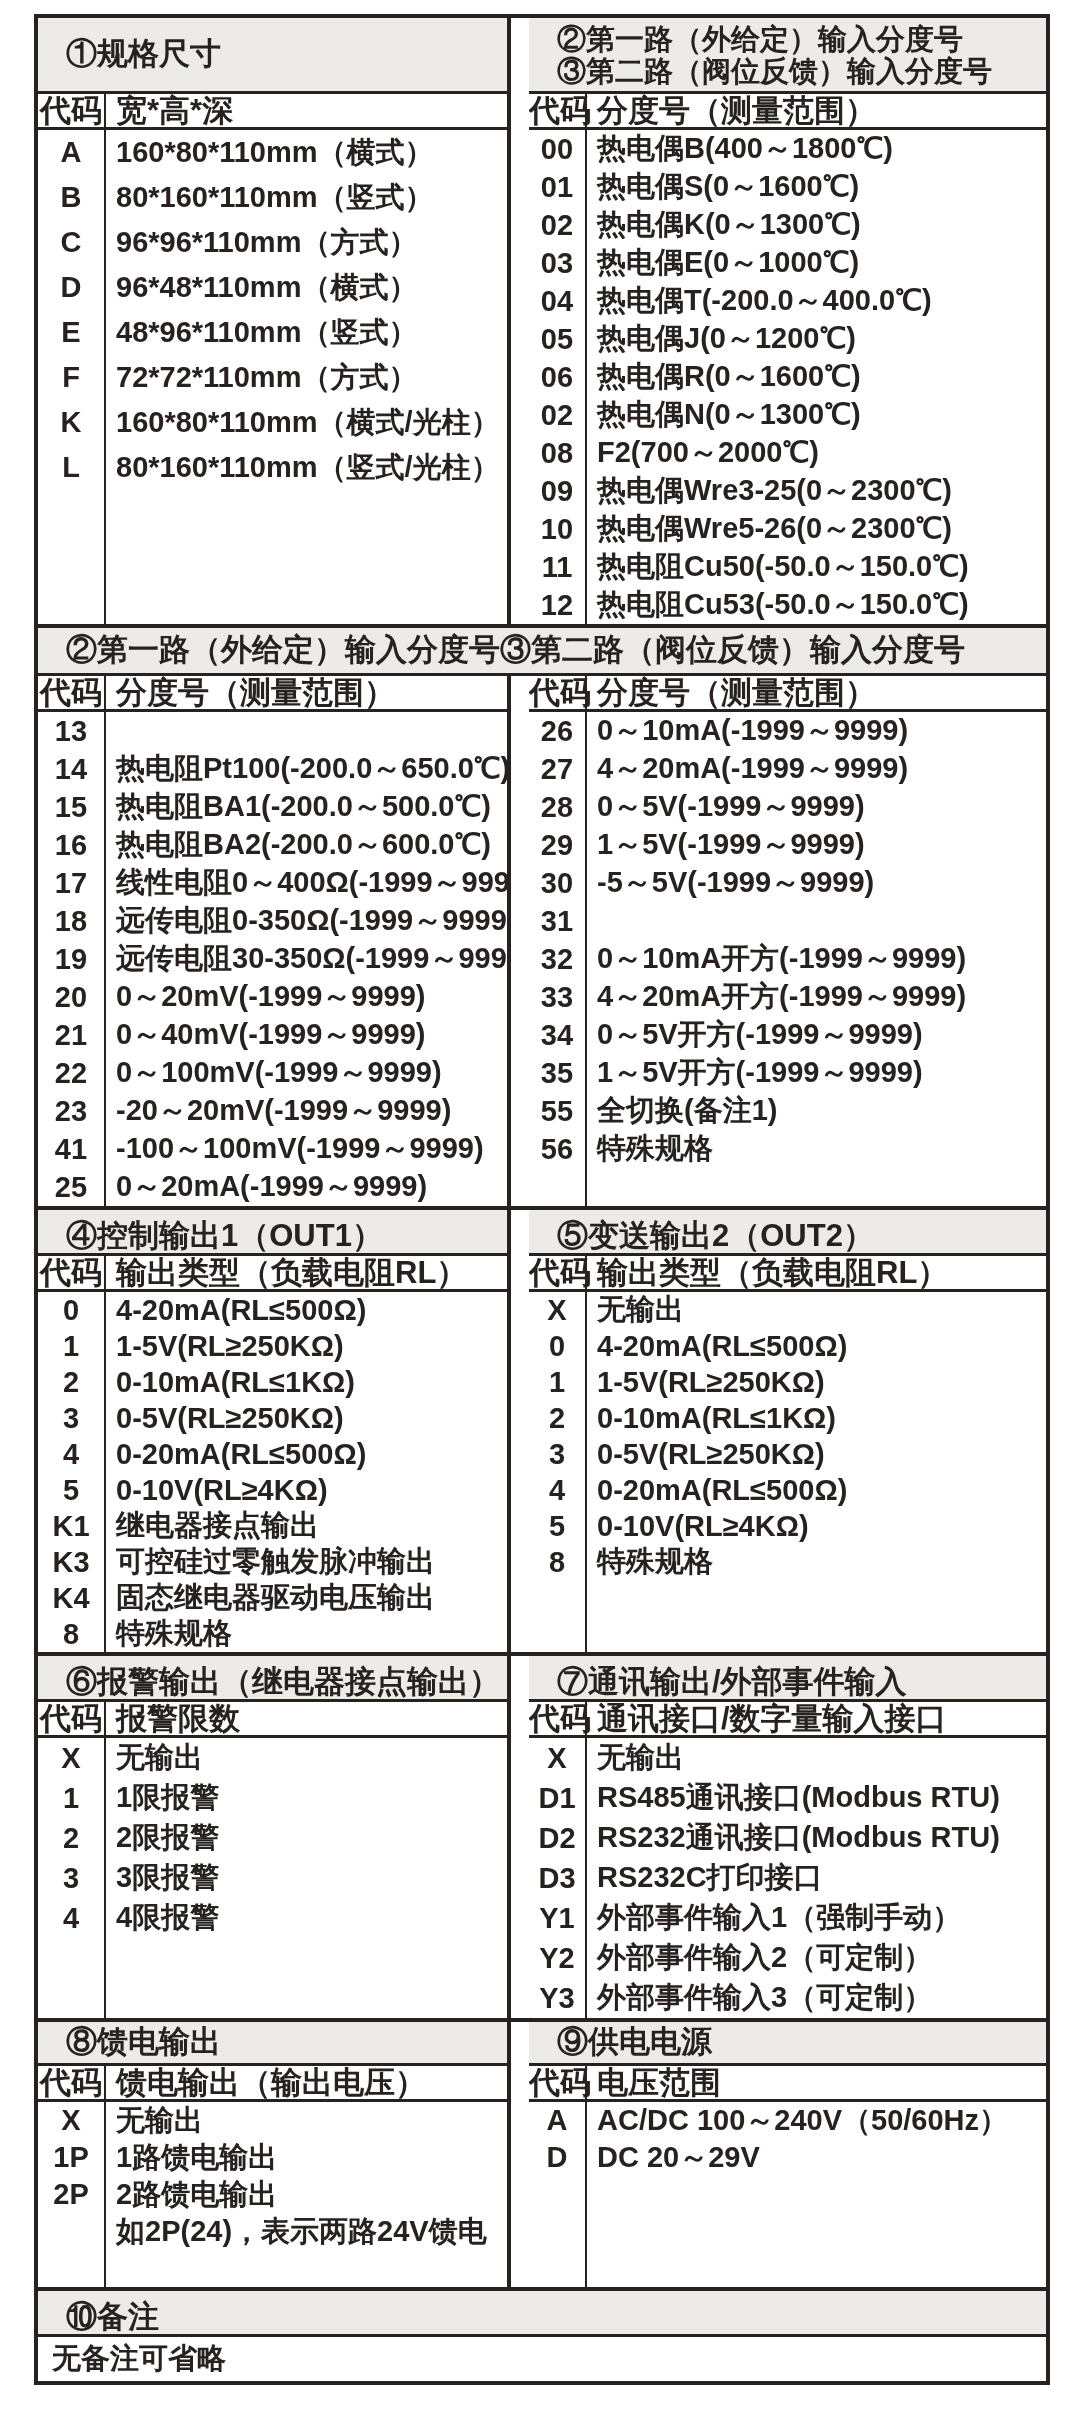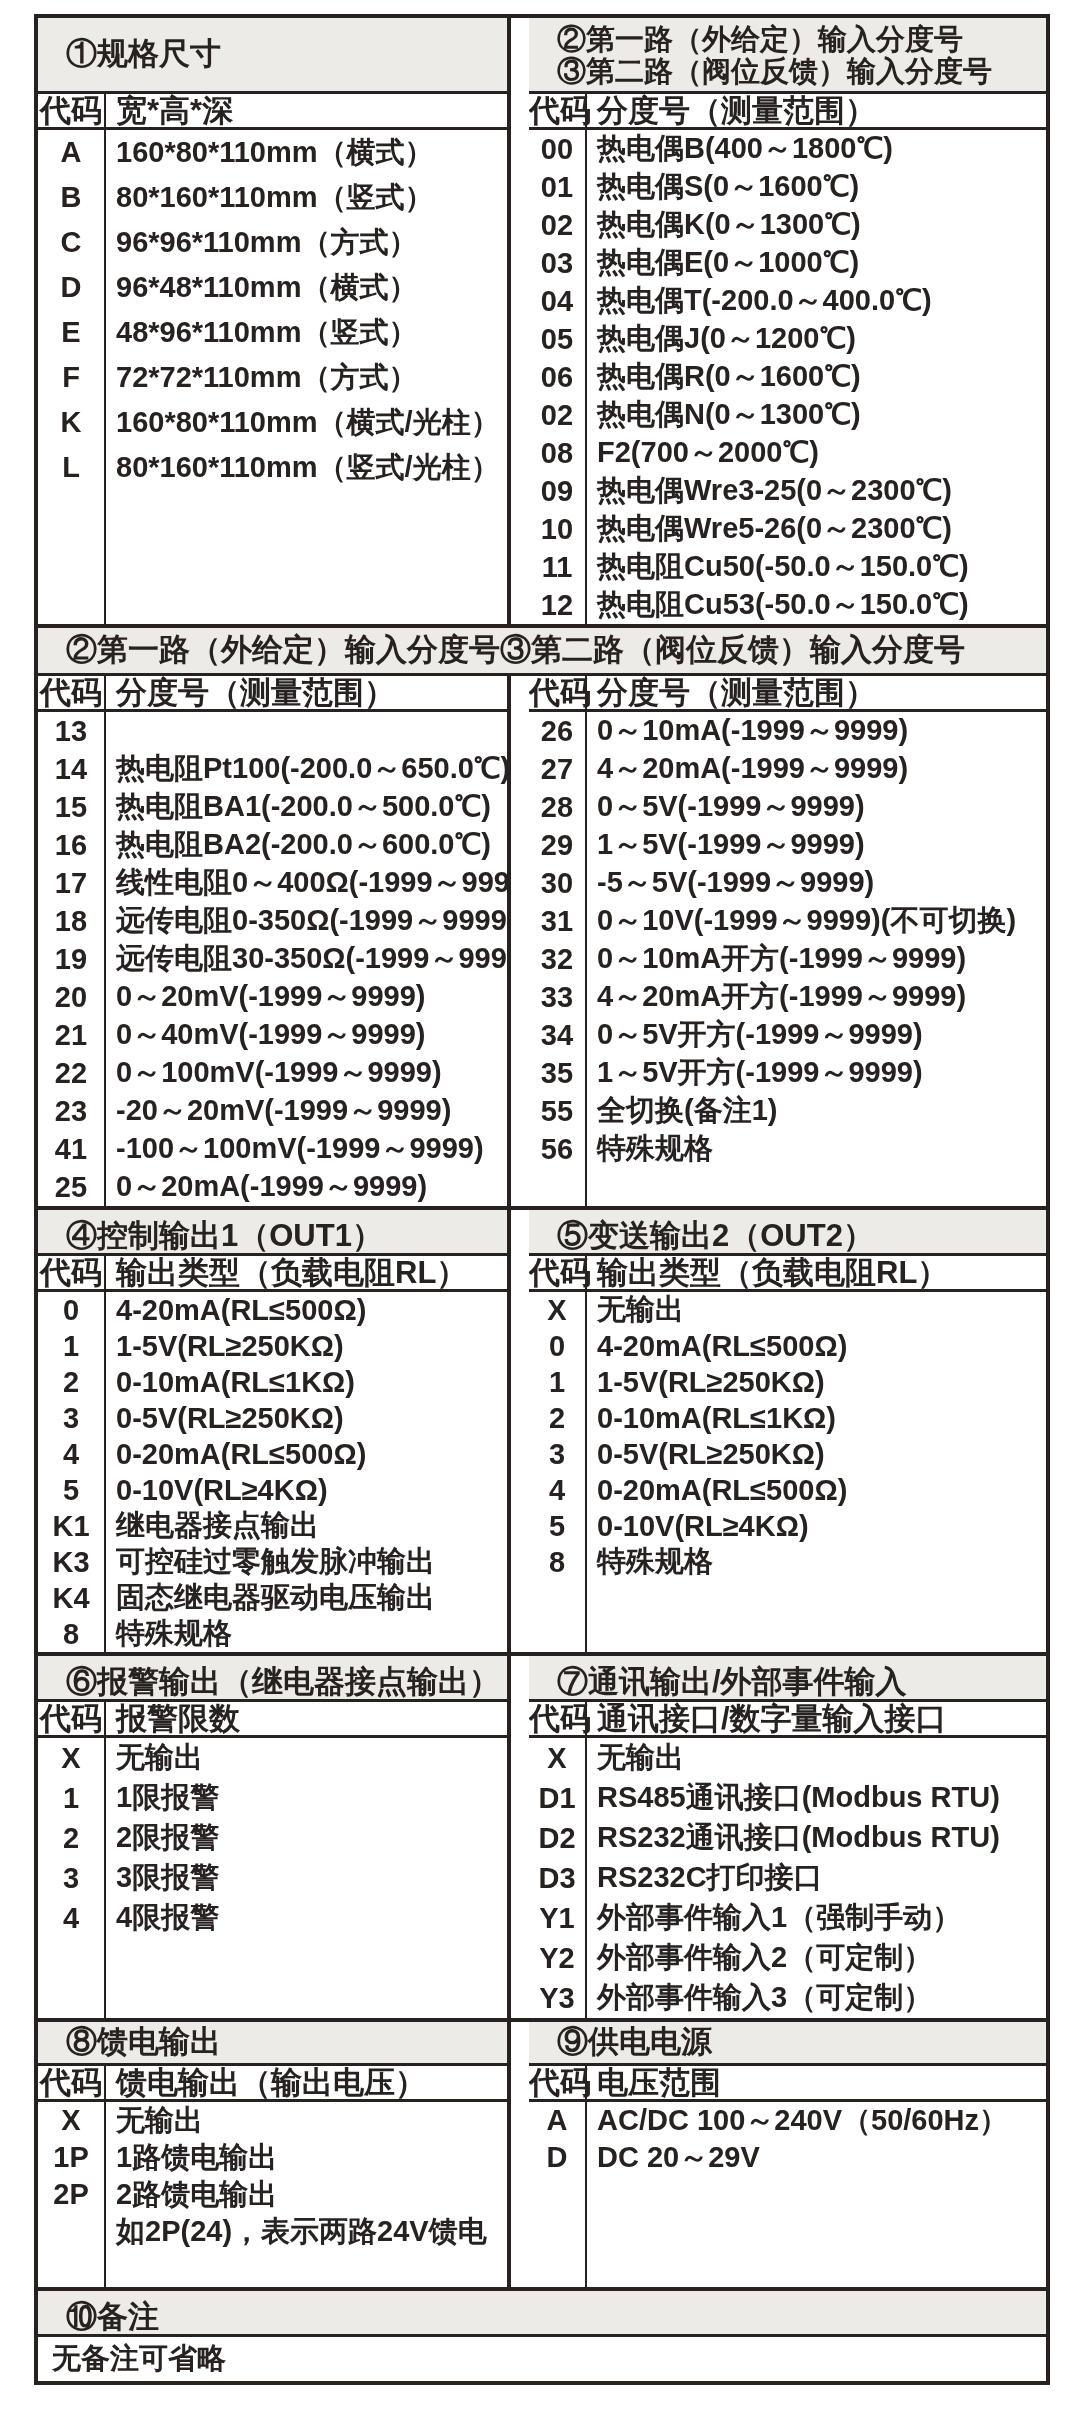--- a/index.html
+++ b/index.html
@@ -299,21 +299,20 @@
             <div class="row">
             <span class="code">29</span>
             <span class="desc">1～5V(-1999～9999)</span>
           </div>
             <div class="row">
             <span class="code">30</span>
             <span class="desc">-5～5V(-1999～9999)</span>
           </div>
             <div class="row">
             <span class="code">31</span>
-            <span class="desc">0～10V(-1999～9999)(不可切换)</span>
           </div>
             <div class="row">
             <span class="code">32</span>
             <span class="desc">0～10mA开方(-1999～9999)</span>
           </div>
             <div class="row">
             <span class="code">33</span>
             <span class="desc">4～20mA开方(-1999～9999)</span>
           </div>
             <div class="row">

